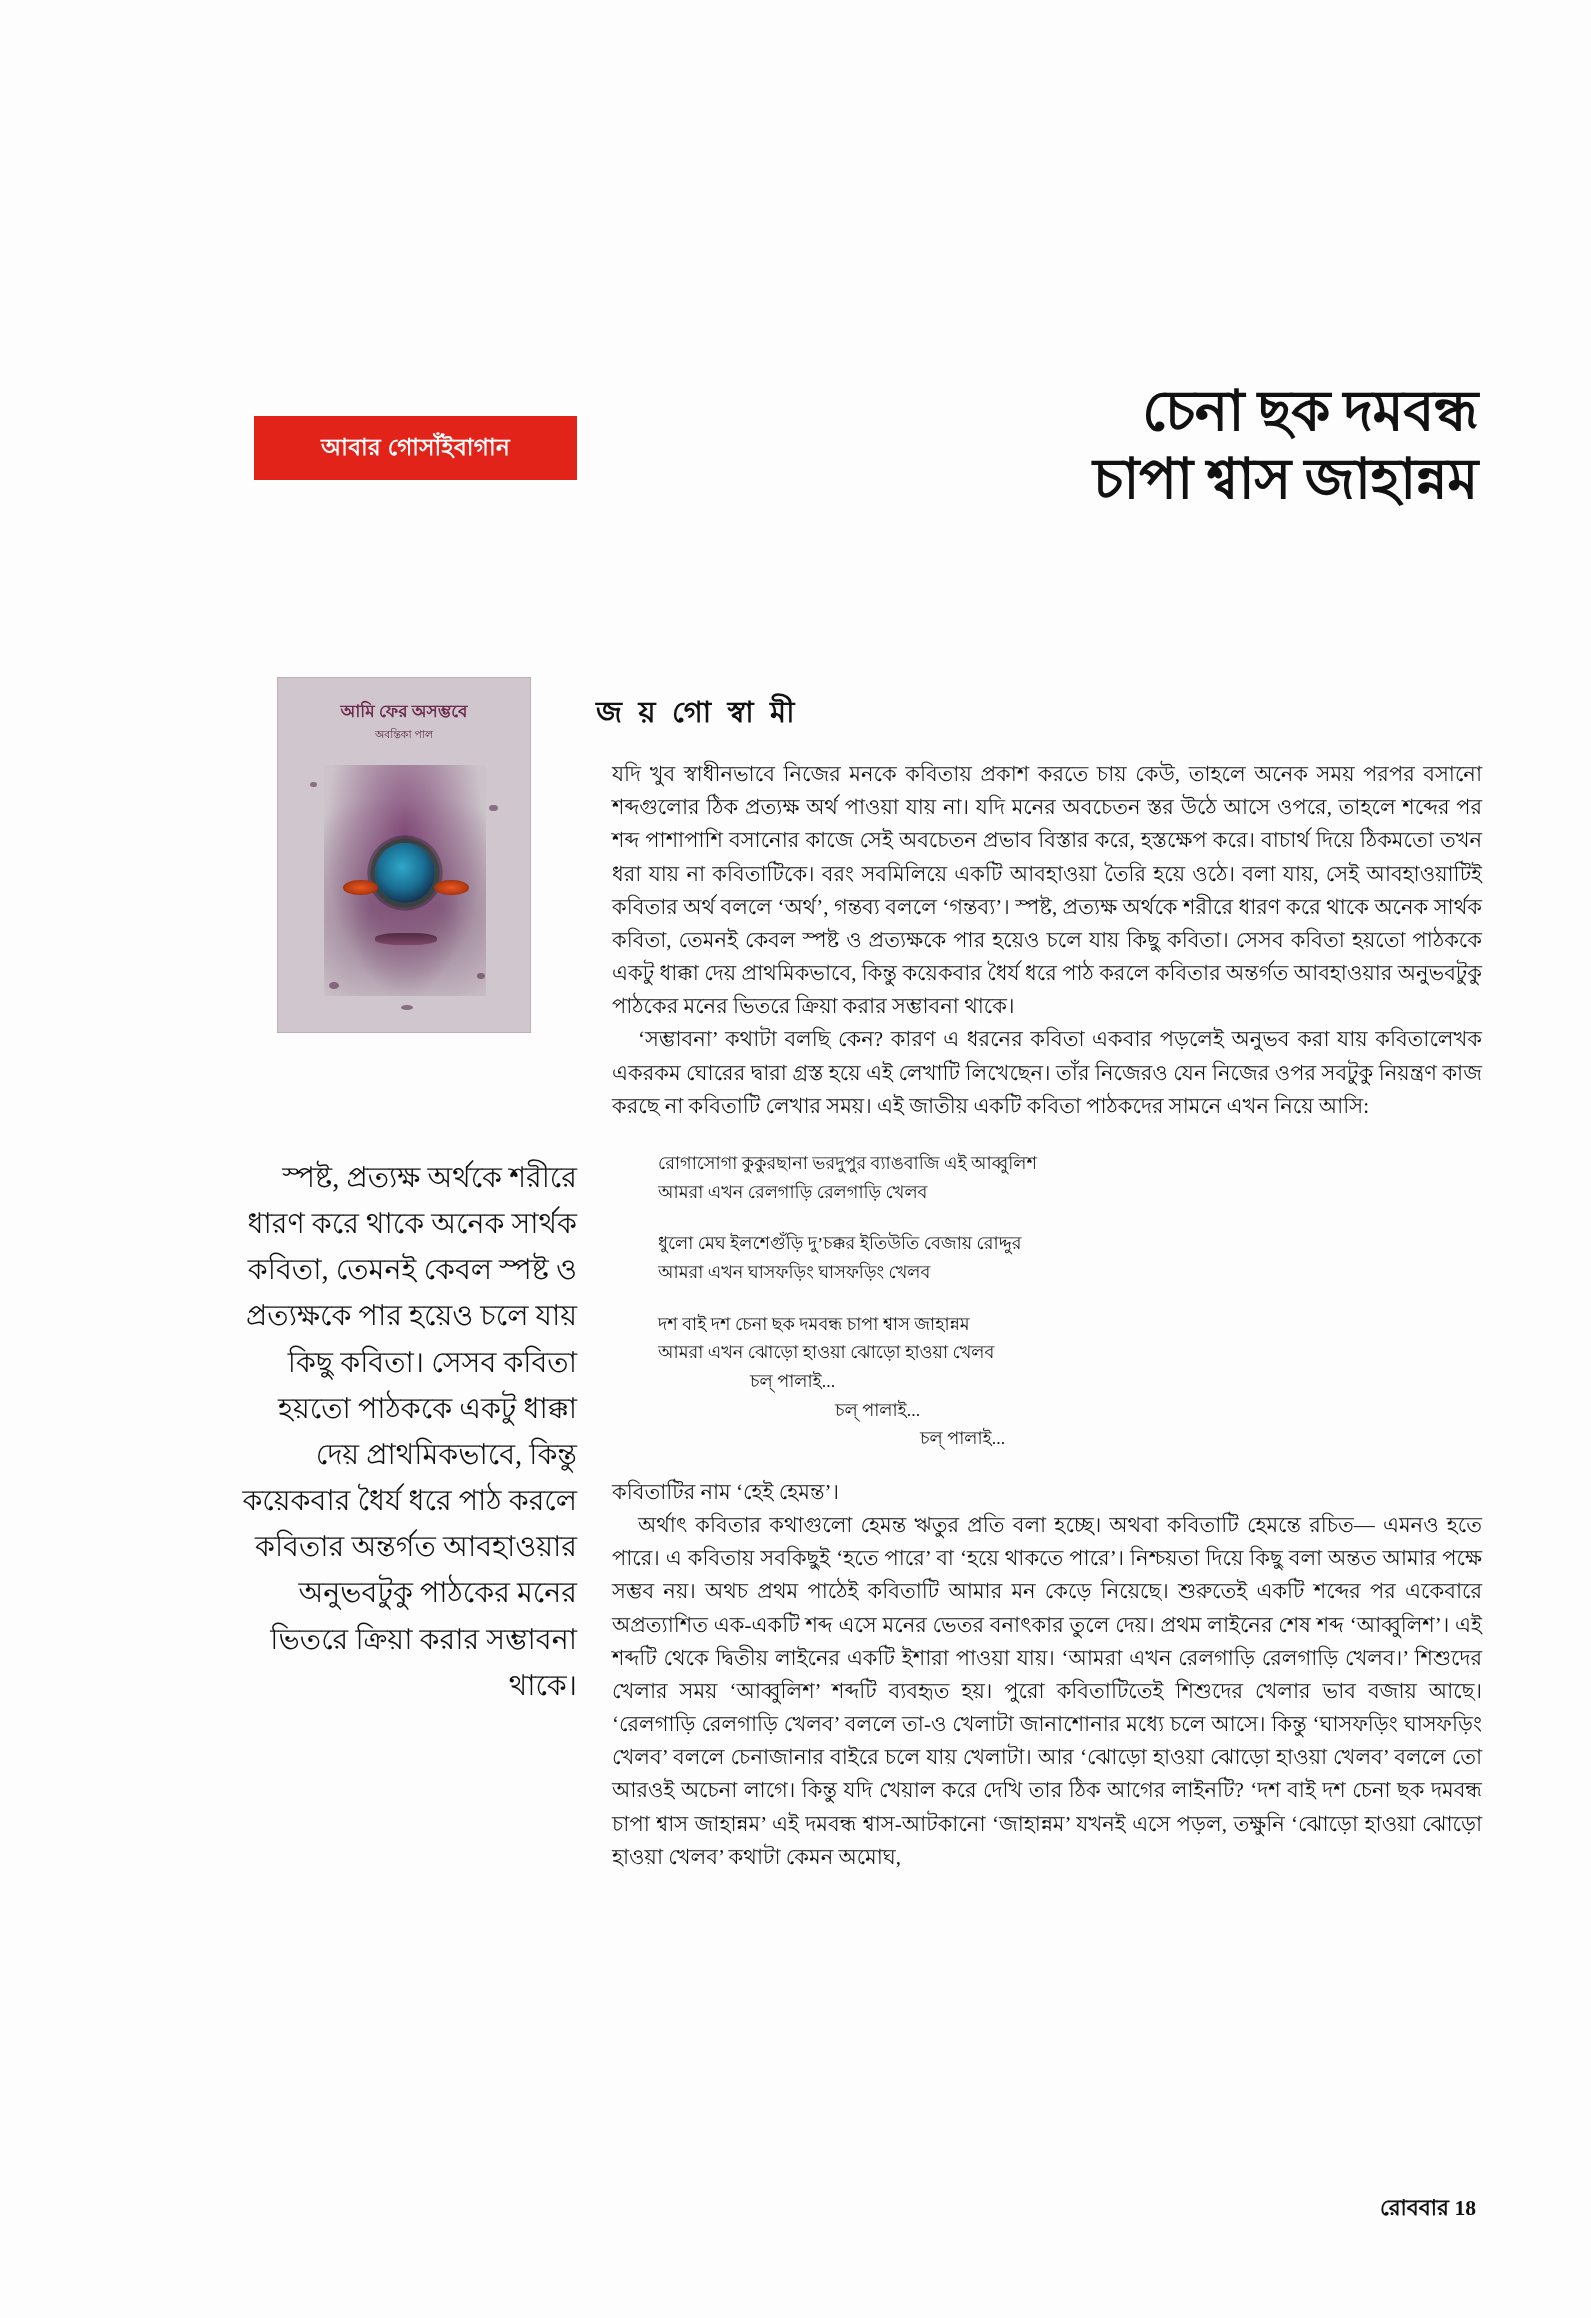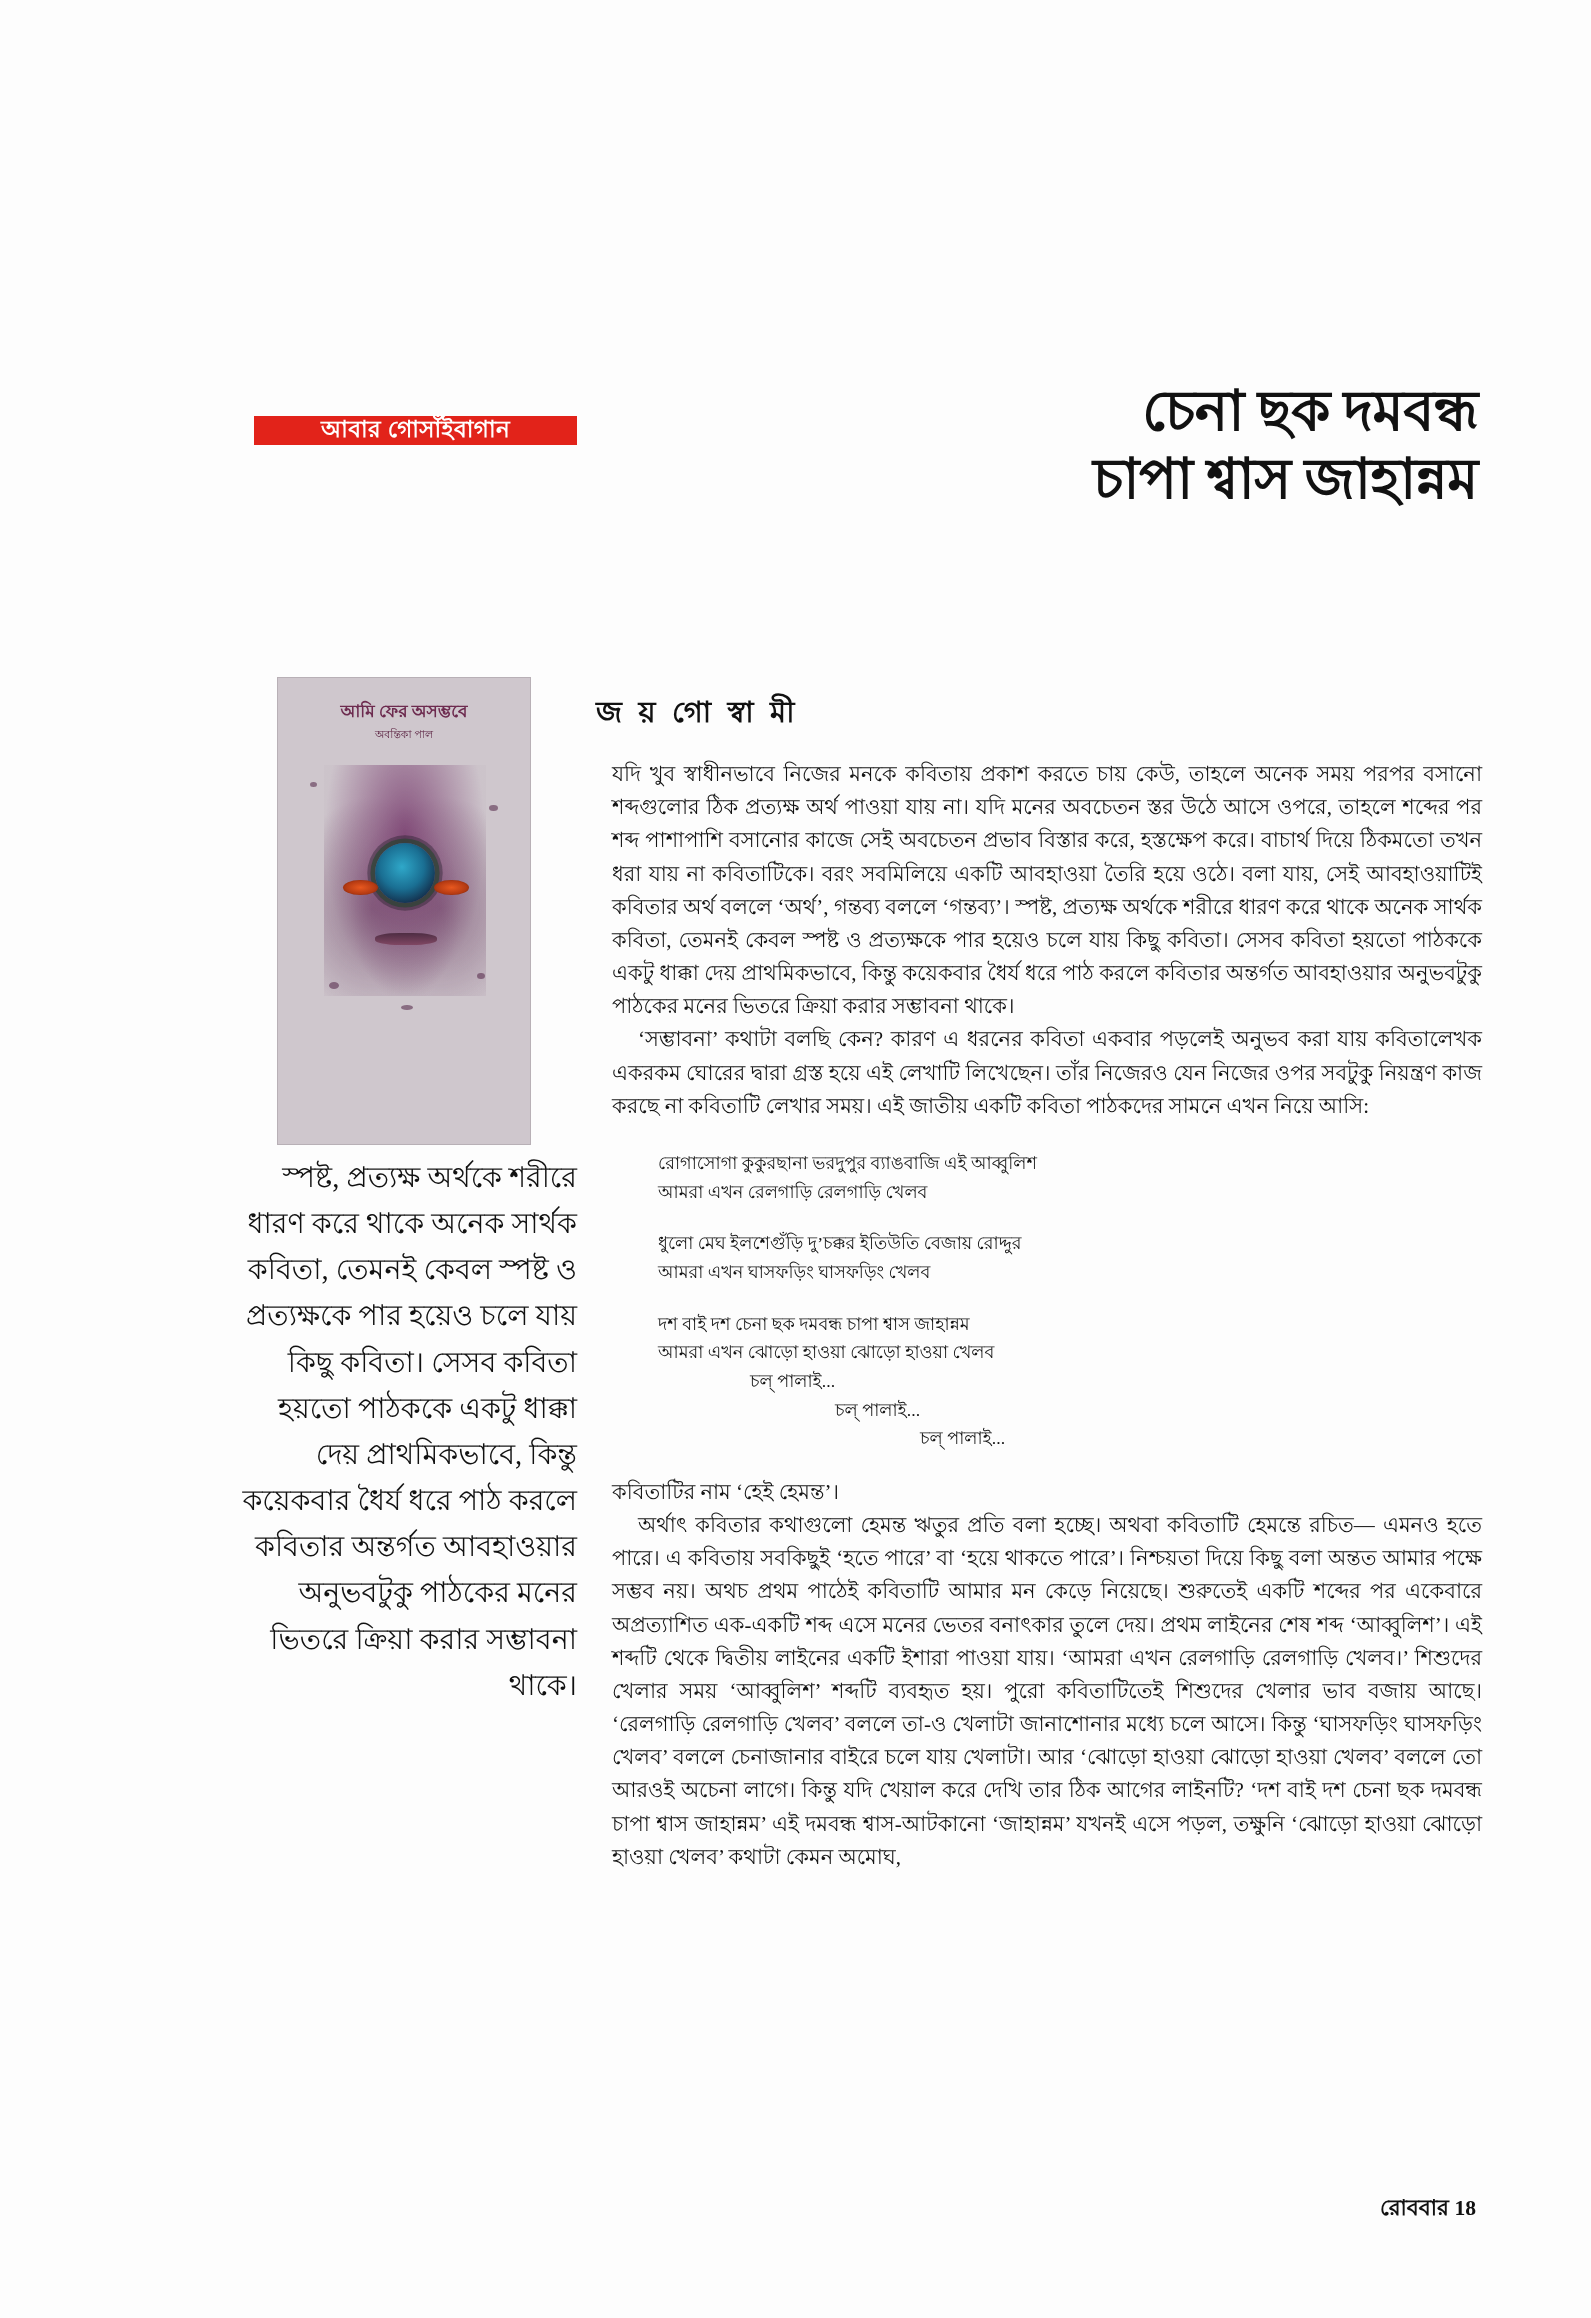--- a/index.html
+++ b/index.html
@@ -21,21 +21,21 @@
     inset: 0;
     background: #fdfdfd;
   }
 
   
   .kicker {
     position: absolute;
     left: 254px;
     top: 416px;
     width: 323px;
-    height: 29px;
+    height: 64px;
     background: #e2231a;
     color: #ffffff;
     font-family: "Liberation Sans", sans-serif;
     font-size: 23px;
     font-weight: bold;
     letter-spacing: 0.4px;
     display: flex;
     align-items: center;
     justify-content: center;
     box-sizing: border-box;
@@ -68,21 +68,21 @@
     letter-spacing: 4.6px;
     color: #111;
   }
 
   
   .cover {
     position: absolute;
     left: 277px;
     top: 677px;
     width: 254px;
-    height: 468px;
+    height: 356px;
     background: #cfc7cd;
     border: 0.8px solid #b8b0b6;
     box-sizing: border-box;
     overflow: hidden;
     padding-left: 32px;
   }
   .cover .cover-title {
     position: absolute;
     top: 20px;
     left: 0; right: 0;

